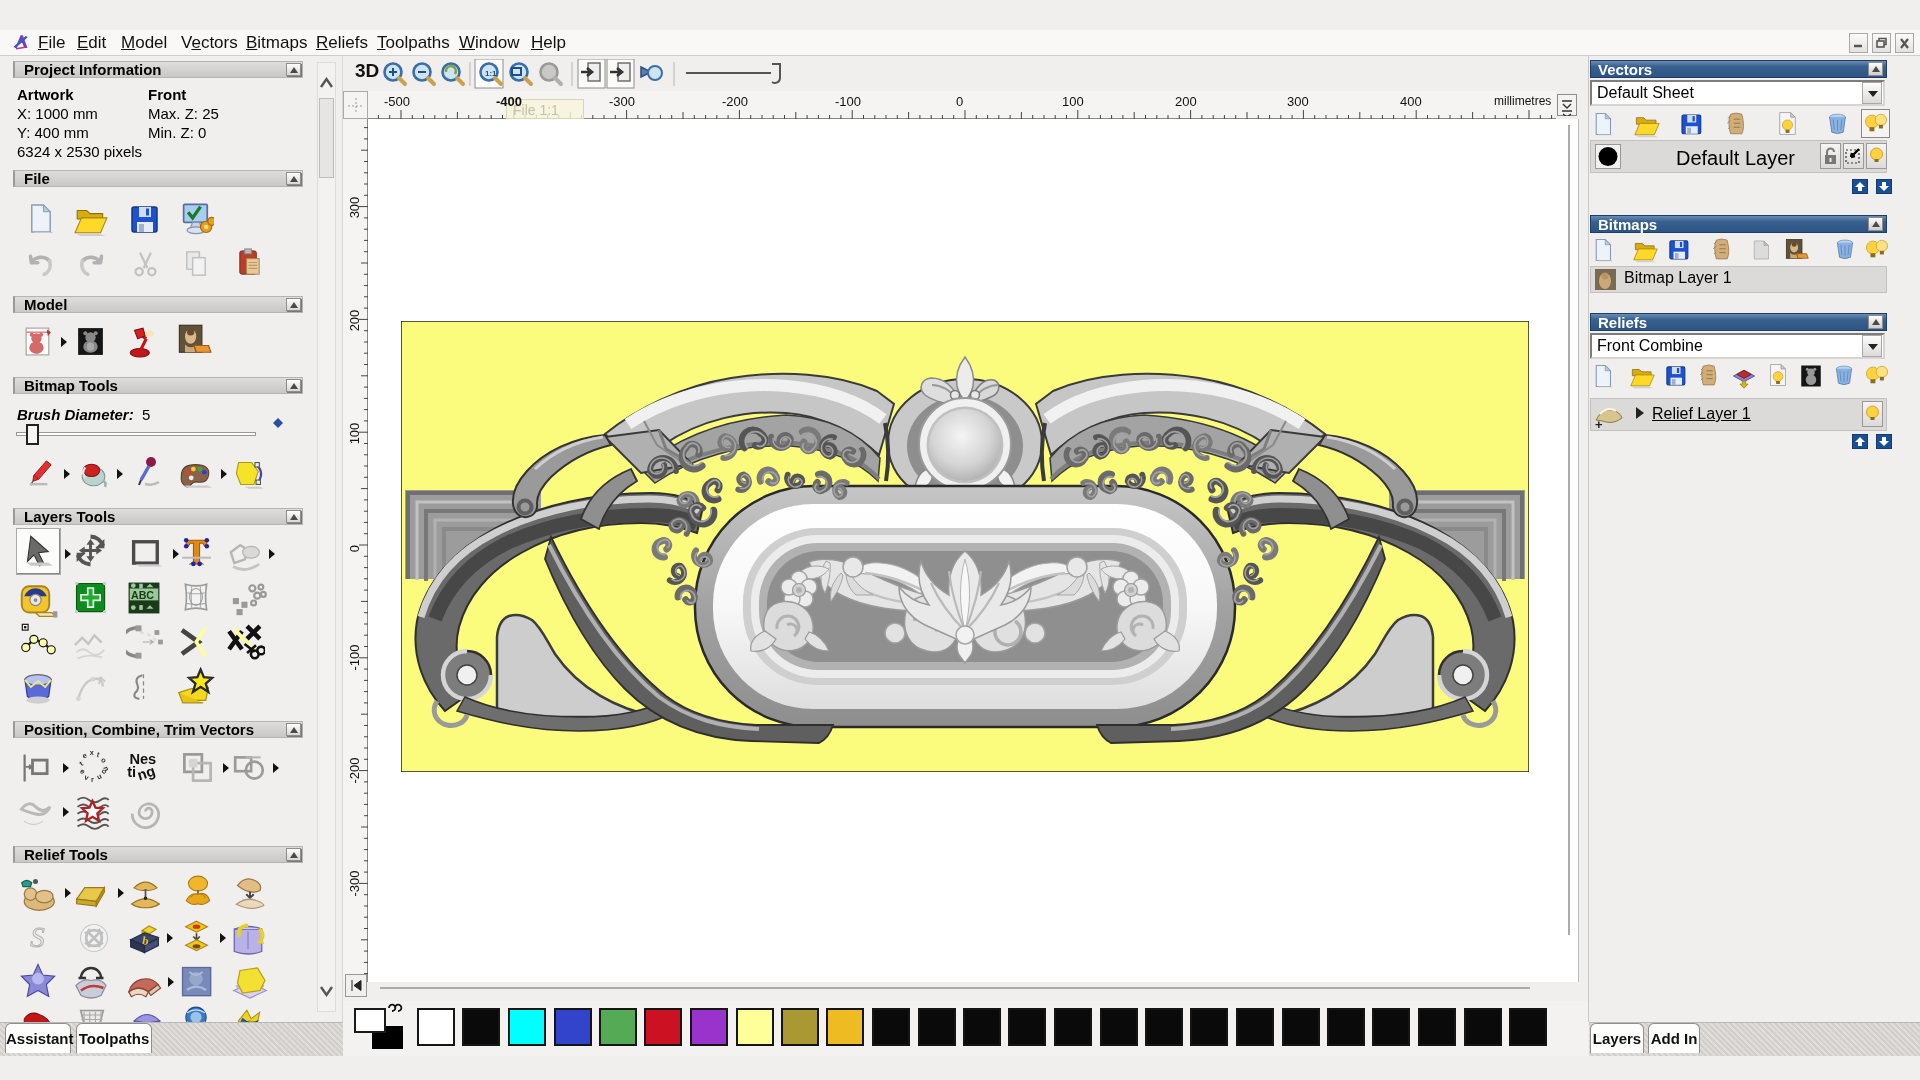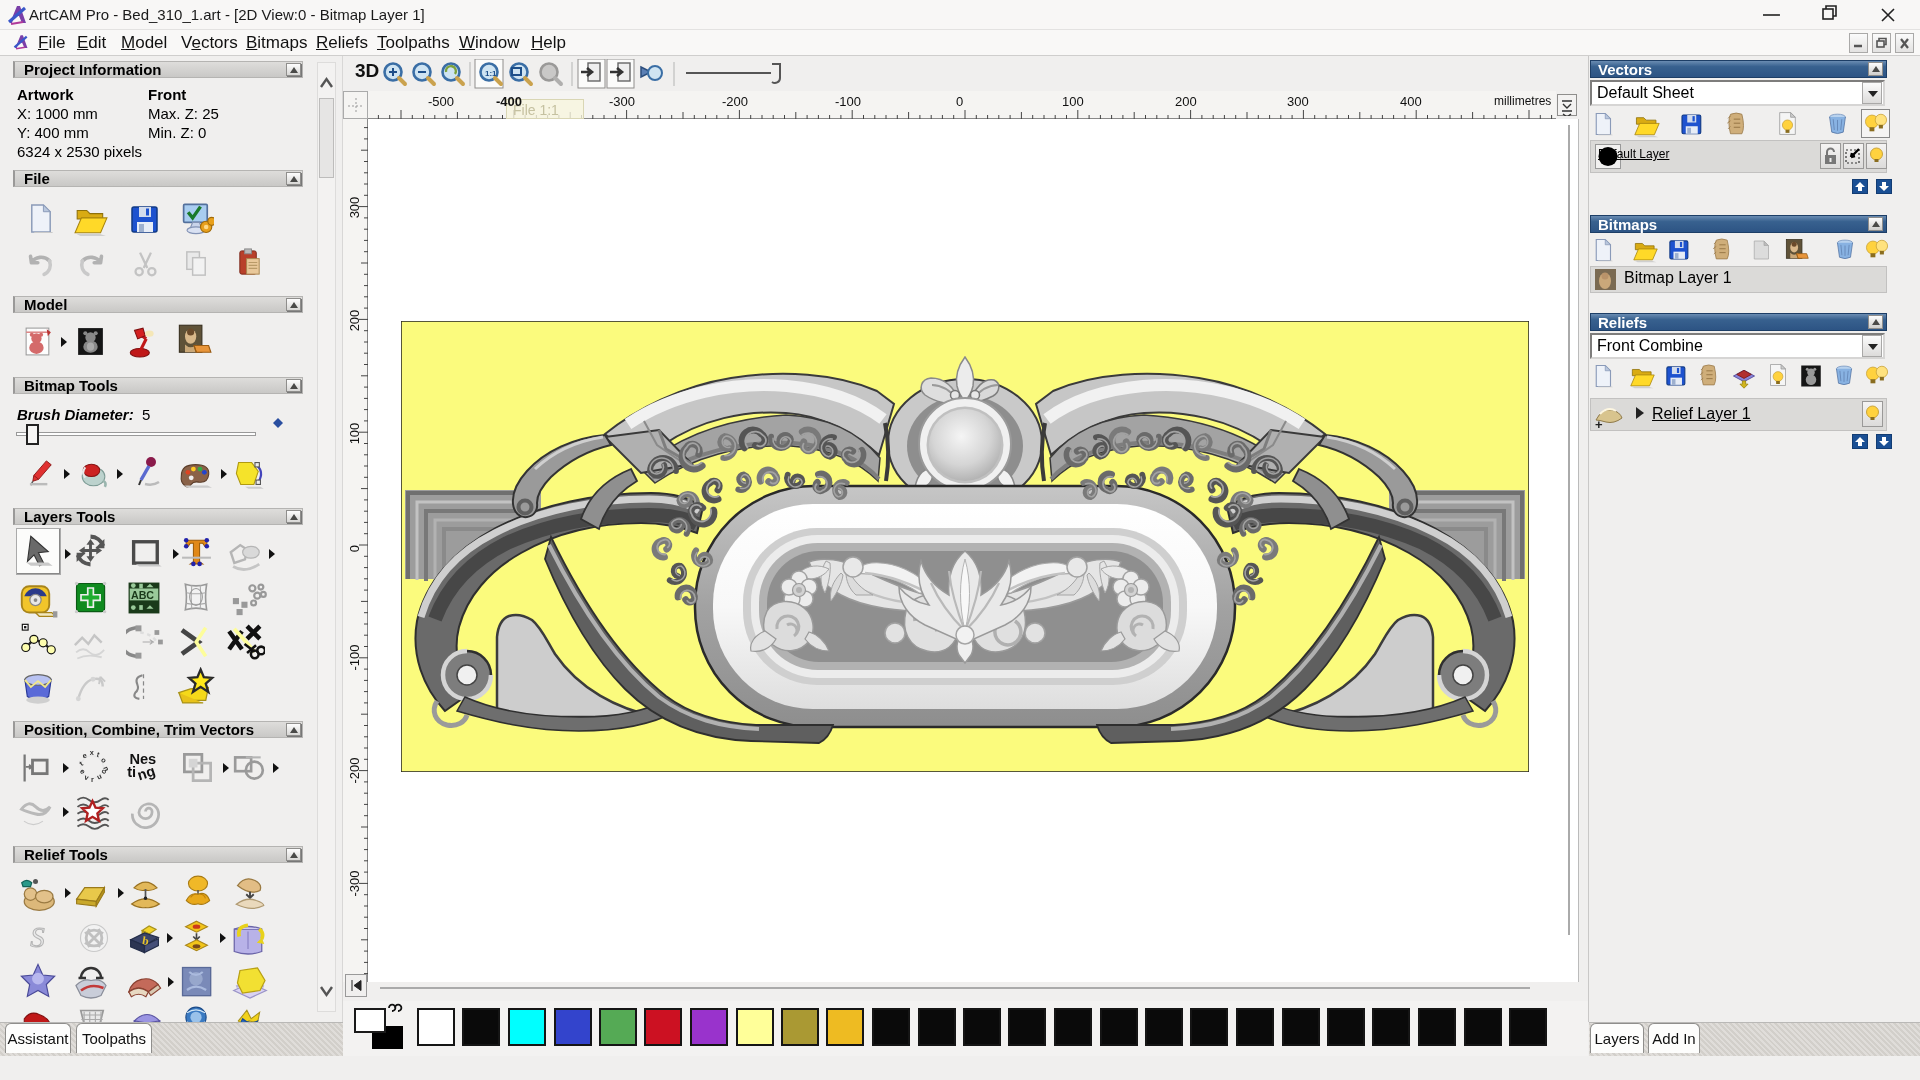--- a/index.html
+++ b/index.html
@@ -19,53 +19,39 @@
 .rhead{position:absolute;left:1590px;width:297px;height:18px;background:linear-gradient(180deg,#6a8cb2 0%,#38618f 35%,#2d5484 100%);border:1px solid #1d3e66;font-size:15px;font-weight:bold;color:#fff;padding-left:7px;line-height:17px;}
 .rbtn{position:absolute;width:15px;height:14px;background:linear-gradient(180deg,#fdfdfd,#cfcecc);border:1px solid #8f8e8c;}
 .dropdown{position:absolute;left:1590px;width:295px;height:26px;background:#fff;border:2px solid #7e7d7c;border-right-color:#d6d5d4;border-bottom-color:#d6d5d4;font-size:16px;color:#000;padding:2px 0 0 5px;}
 .droparr{position:absolute;width:20px;height:22px;background:linear-gradient(180deg,#fcfcfc,#dcdbda);border:1px solid #a9a8a7;}
 .darr{position:absolute;left:5px;top:8px;width:0;height:0;border-left:5px solid transparent;border-right:5px solid transparent;border-top:6px solid #222;}
 .layerrow{position:absolute;left:1590px;width:297px;background:#dbdad8;border:1px solid #c2c1c0;font-size:16px;color:#000;}
 .sqbtn{position:absolute;width:21px;height:26px;background:linear-gradient(180deg,#f5f4f3,#dcdbda);border:1px solid #9a9998;}
 .udbtn{position:absolute;width:16px;height:15px;background:#1a4f94;border:1px solid #123c73;}
 
 .tabstrip{position:absolute;height:34px;background:#d7d4cf;background-image:repeating-linear-gradient(45deg,rgba(255,255,255,.22) 0 2px,rgba(0,0,0,0.025) 2px 4px);border-top:1px solid #b9b8b6;}
-.tab{position:absolute;top:1023px;height:30px;background:#fdfdfc;border:1px solid #8f8e8c;border-bottom:none;border-radius:6px 6px 0 0;font-size:15px;color:#111;padding:6px 0 0 0;text-align:center;white-space:nowrap;}
+.tab{position:absolute;top:1023px;height:30px;background:#fdfdfc;border:1px solid #8f8e8c;border-bottom:none;border-radius:6px 6px 0 0;font-size:15px;color:#111;padding:6px 0 0 0;text-align:center;white-space:nowrap;font-weight:bold;}
 
 #statusbar{position:absolute;left:0;top:1056px;width:1920px;height:24px;background:#f2f1f0;border-top:1px solid #d0cfce;font-size:13px;color:#222;}
 .scell{position:absolute;top:2px;height:19px;background:#f2f1f0;border:1px solid #cccbca;box-shadow:inset 1px 1px 0 #e2e1e0;padding:2px 0 0 4px;}
 
 #toolbar{position:absolute;left:343px;top:56px;width:1245px;height:35px;background:#f0efee;}
 #hruler{position:absolute;left:368px;top:91px;width:1188px;height:28px;background:#f5f4f2;border-bottom:1px solid #888;}
 #vruler{position:absolute;left:343px;top:119px;width:25px;height:863px;background:#f5f4f2;border-right:1px solid #888;}
 #rcorner{position:absolute;left:343px;top:91px;width:25px;height:28px;background:#f5f4f2;border:1px solid #aaa;}
 #canvas{position:absolute;left:368px;top:119px;width:1210px;height:863px;background:#ffffff;}
 .rlabel{position:absolute;top:94px;font-size:13px;color:#111;z-index:5;}
 .vlabel{position:absolute;left:339px;width:30px;text-align:center;font-size:13px;color:#111;transform:rotate(-90deg);transform-origin:center;}
 #palette{position:absolute;left:343px;top:1001px;width:1245px;height:55px;background:#f3f2f1;}
 .swatch{position:absolute;top:1008px;width:38px;height:38px;border:2px solid #151515;}
 </style>
 </head>
 <body>
 <div id="app">
 
-  <div id="titlebar">
-    <svg class="abs" style="left:7px;top:4px" width="21" height="22" viewBox="0 0 21 22">
-        <path d="M3 19 L10 2 L13 2 L19 19 L15 19 L12 12 L7 12 L5 19 Z" fill="#7a3fa8"></path>
-        <path d="M2 18 L18 4" stroke="#3a57c9" stroke-width="3" fill="none"></path>
-        <path d="M4 20 L16 18" stroke="#b03a9a" stroke-width="2" fill="none"></path>
-      </svg>
-    <div id="titletext">ArtCAM Pro - Bed_310_1.art - [2D View:0 - Bitmap Layer 1]</div>
-    <svg class="abs" style="left:1758px;top:0" width="162" height="30" viewBox="0 0 162 30">
-      <path d="M5 15 h17" stroke="#222" stroke-width="1.6"></path>
-      <rect x="65" y="9" width="10" height="10" fill="none" stroke="#222" stroke-width="1.6"></rect>
-        <path d="M68 9 v-3 h10 v10 h-3" fill="none" stroke="#222" stroke-width="1.6"></path>
-      <path d="M124 9 l12 12 M136 9 l-12 12" stroke="#222" stroke-width="1.6"></path>
-    </svg>
-  </div>
 
   <div id="menubar">
     <svg class="abs" style="left:13px;top:2px" width="16" height="20" viewBox="0 0 21 22">
         <path d="M3 19 L10 2 L13 2 L19 19 L15 19 L12 12 L7 12 L5 19 Z" fill="#7a3fa8"></path>
         <path d="M2 18 L18 4" stroke="#3a57c9" stroke-width="3" fill="none"></path>
         <path d="M4 20 L16 18" stroke="#b03a9a" stroke-width="2" fill="none"></path>
       </svg>
     <div class="menuitem" style="left:38px"><u>F</u>ile</div>
     <div class="menuitem" style="left:77px"><u>E</u>dit</div>
     <div class="menuitem" style="left:121px"><u>M</u>odel</div>
@@ -656,21 +642,21 @@
       <path d="M4 2 h8 v14 a5 5 0 0 1 -8 4" fill="none" stroke="#555" stroke-width="2"></path>
     </svg>
 
   <div id="rcorner"></div>
   <svg class="abs" style="left:346px;top:96px" width="20" height="20">
       <g stroke="#999" stroke-width="1">
         <path d="M2 10 h16 M10 2 v16" stroke-dasharray="2 2"></path>
       </g>
     </svg>
   <div id="hruler"></div>
-  <div class="rlabel" style="left:384px;margin-left:44px;">-500</div>
+  <div class="rlabel" style="left:384px;">-500</div>
   <div class="rlabel" style="left:496px;font-weight:bold;">-400</div>
   <div class="rlabel" style="left:609px;">-300</div>
   <div class="rlabel" style="left:722px;">-200</div>
   <div class="rlabel" style="left:835px;">-100</div>
   <div class="rlabel" style="left:956px;">0</div>
   <div class="rlabel" style="left:1062px;">100</div>
   <div class="rlabel" style="left:1175px;">200</div>
   <div class="rlabel" style="left:1287px;">300</div>
   <div class="rlabel" style="left:1400px;">400</div>
   <div class="rlabel" style="left:1494px;font-size:12px;">millimetres</div>
@@ -1177,21 +1163,21 @@
       <circle cx="11" cy="13" r="8" fill="#ffd23e" stroke="#caa43a"></circle>
       <path d="M8 20 h6 v5 h-6z" fill="#8a6d1f"></path>
       <circle cx="22" cy="11" r="7" fill="#ffe27e" stroke="#caa43a"></circle>
       <path d="M19.5 17 h5 v4.5 h-5z" fill="#8a6d1f"></path>
     </svg>
   <div class="layerrow" style="top:140px;height:33px;"></div>
   <div class="abs" style="left:1595px;top:144px;width:26px;height:25px;background:#f2f1f0;border:1px solid #999;"></div>
   <svg class="abs" style="left:1595px;top:144px" width="26" height="25">
       <circle cx="13" cy="12.5" r="9.5" fill="#000"></circle>
     </svg>
-  <div class="abs" style="left:1598px;top:147px;font-size:12px;text-decoration:underline;">Default Layer</div>
+  <div class="abs" style="left:1676px;top:147px;font-size:20px;">Default Layer</div>
   <div class="sqbtn" style="left:1820px;top:143px;"></div>
   <svg class="abs" style="left:1820px;top:143px" width="21" height="26">
       <rect x="5" y="12" width="11" height="9" fill="#777"></rect>
       <path d="M7 12 v-3 a3.5 3.5 0 0 1 7 0" fill="none" stroke="#777" stroke-width="2"></path>
       <path d="M10.5 15 v4" stroke="#eee" stroke-width="2"></path>
     </svg>
   <div class="sqbtn" style="left:1843px;top:143px;"></div>
   <svg class="abs" style="left:1843px;top:143px" width="21" height="26">
       <rect x="3" y="7" width="13" height="13" fill="none" stroke="#333" stroke-width="1.2" stroke-dasharray="2 2"></rect>
       <path d="M16 6 L8 14 M8 14 l1 -4 M8 14 l4 -1" stroke="#000" stroke-width="2.4"></path>

